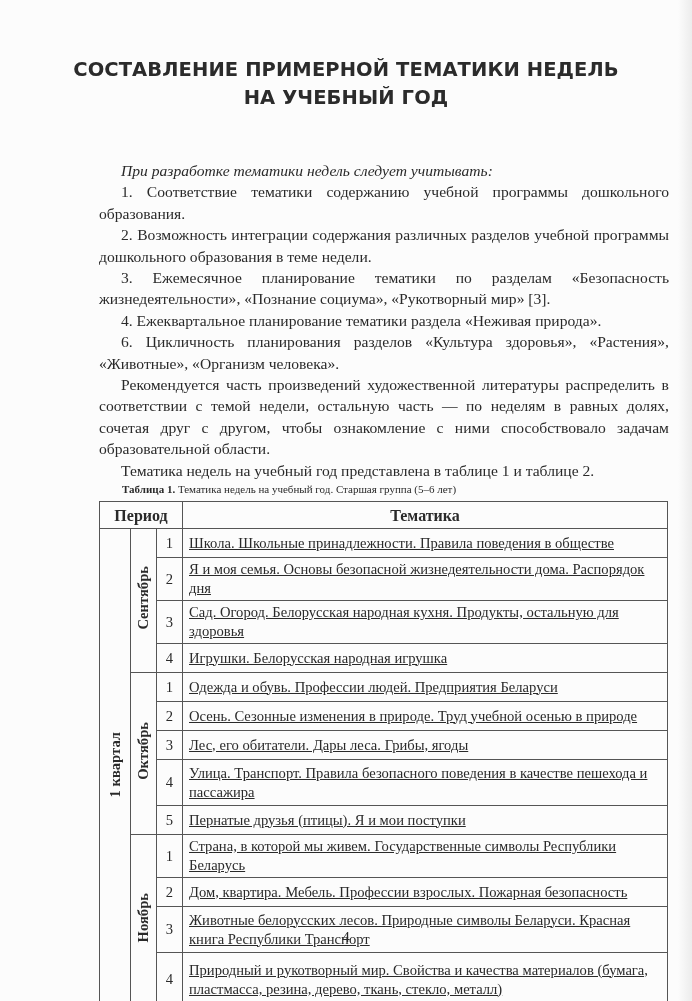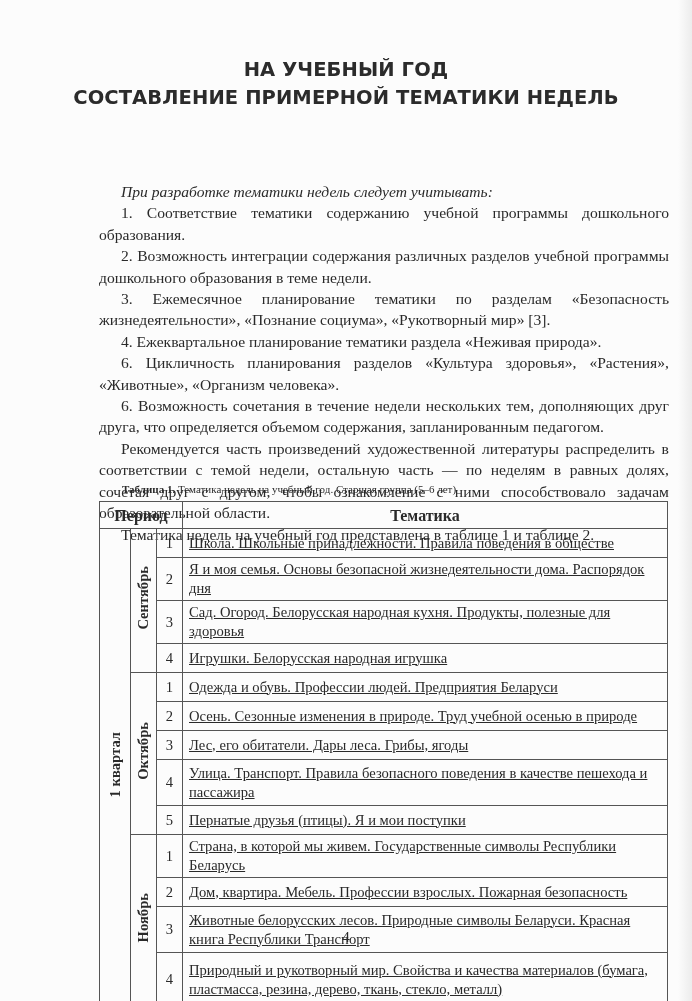--- a/index.html
+++ b/index.html
@@ -10,21 +10,21 @@
   }
   .page-edge { position: absolute; right: 0; top: 0; width: 14px; height: 1001px;
     background: linear-gradient(to right, #fcfcfc, #ececec); }
   .title {
     position: absolute; left: 0; width: 692px; top: 56px; text-align: center;
     font-family: "DejaVu Sans", "Liberation Sans", sans-serif; font-weight: bold;
     font-size: 19.5px; line-height: 28px; letter-spacing: 0.1px; color: #2b2b2b;
   }
   .body-text {
     position: absolute; left: 99px; width: 570px; top: 160px;
-    font-size: 15.6px; line-height: 21.4px; text-align: justify; margin-top: 21px;
+    font-size: 15.6px; line-height: 21.4px; text-align: justify;
   }
   .body-text p { margin: 0; text-indent: 22px; }
   .body-text .intro { font-style: italic; }
   .table-caption {
     position: absolute; left: 122px; top: 479px; font-size: 11px; line-height: 20px;
   }
   .table-caption b { font-weight: bold; }
   table.themes {
     position: absolute; left: 99px; top: 501px; width: 569px;
     border-collapse: collapse; font-size: 14.6px; line-height: 19px;
@@ -45,32 +45,31 @@
   .page-number {
     position: absolute; left: 0; width: 692px; top: 928px; text-align: center; font-size: 15.6px;
   }
 </style>
 </head>
 <body>
 
 <div class="page-edge"></div>
 
 <div class="title">
+  <div>СОСТАВЛЕНИЕ ПРИМЕРНОЙ ТЕМАТИКИ НЕДЕЛЬ</div>
   <div>НА УЧЕБНЫЙ ГОД</div>
-  <div>СОСТАВЛЕНИЕ ПРИМЕРНОЙ ТЕМАТИКИ НЕДЕЛЬ</div>
 </div>
 
 <div class="body-text">
   <p class="intro">При разработке тематики недель следует учитывать:</p>
   <p>1. Соответствие тематики содержанию учебной программы дошкольного образования.</p>
   <p>2. Возможность интеграции содержания различных разделов учебной программы дошкольного образования в теме недели.</p>
   <p>3. Ежемесячное планирование тематики по разделам «Безопасность жизнедеятельности», «Познание социума», «Рукотворный мир» [3].</p>
   <p>4. Ежеквартальное планирование тематики раздела «Неживая природа».</p>
   <p>6. Цикличность планирования разделов «Культура здоровья», «Растения», «Животные», «Организм человека».</p>
-  <p>6. Возможность сочетания в течение недели нескольких тем, дополняющих друг друга, что определяется объемом содержания, запланированным педагогом.</p>
   <p>Рекомендуется часть произведений художественной литературы распределить в соответствии с темой недели, остальную часть — по неделям в равных долях, сочетая друг с другом, чтобы ознакомление с ними способствовало задачам образовательной области.</p>
   <p>Тематика недель на учебный год представлена в таблице 1 и таблице 2.</p>
 </div>
 
 <div class="table-caption"><b>Таблица 1.</b><span> Тематика недель на учебный год. Старшая группа (5–6 лет)</span></div>
 
 <table class="themes">
   <thead>
     <tr>
       <th colspan="3">Период</th>
@@ -84,21 +83,21 @@
       <td class="month" rowspan="4"><span class="vert">Сентябрь</span></td>
       <td class="num">1</td>
       <td class="theme">Школа. Школьные принадлежности. Правила поведения в обществе</td>
     </tr>
     <tr class="r1">
       <td class="num">2</td>
       <td class="theme">Я и моя семья. Основы безопасной жизнедеятельности дома. Распорядок дня</td>
     </tr>
     <tr class="r1">
       <td class="num">3</td>
-      <td class="theme">Сад. Огород. Белорусская народная кухня. Продукты, полезные для здоровья</td>
+      <td class="theme">Сад. Огород. Белорусская народная кухня. Продукты, остальную для здоровья</td>
     </tr>
     <tr class="r1">
       <td class="num">4</td>
       <td class="theme">Игрушки. Белорусская народная игрушка</td>
     </tr>
 
     <tr class="r1">
       <td class="month" rowspan="5"><span class="vert">Октябрь</span></td>
       <td class="num">1</td>
       <td class="theme">Одежда и обувь. Профессии людей. Предприятия Беларуси</td>

